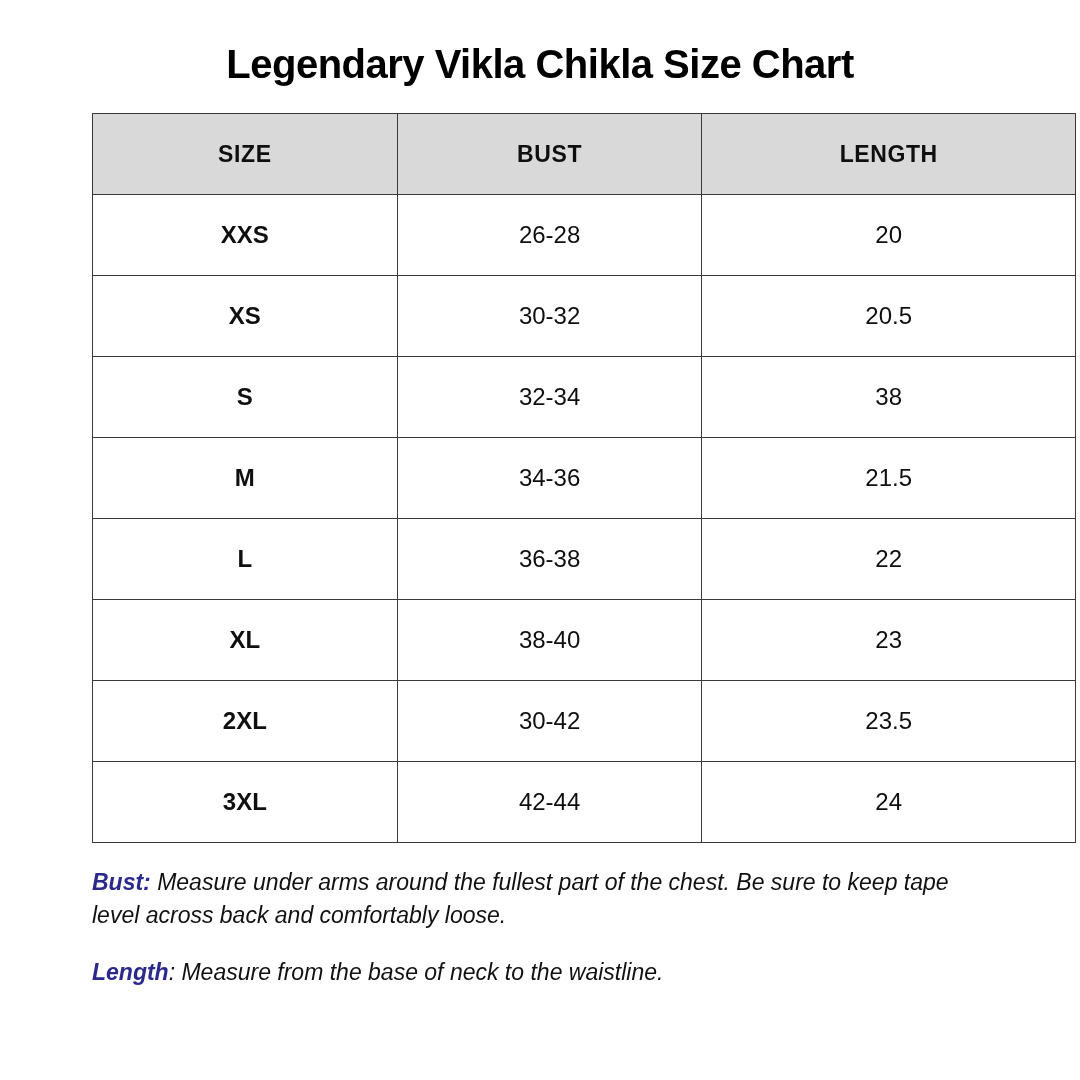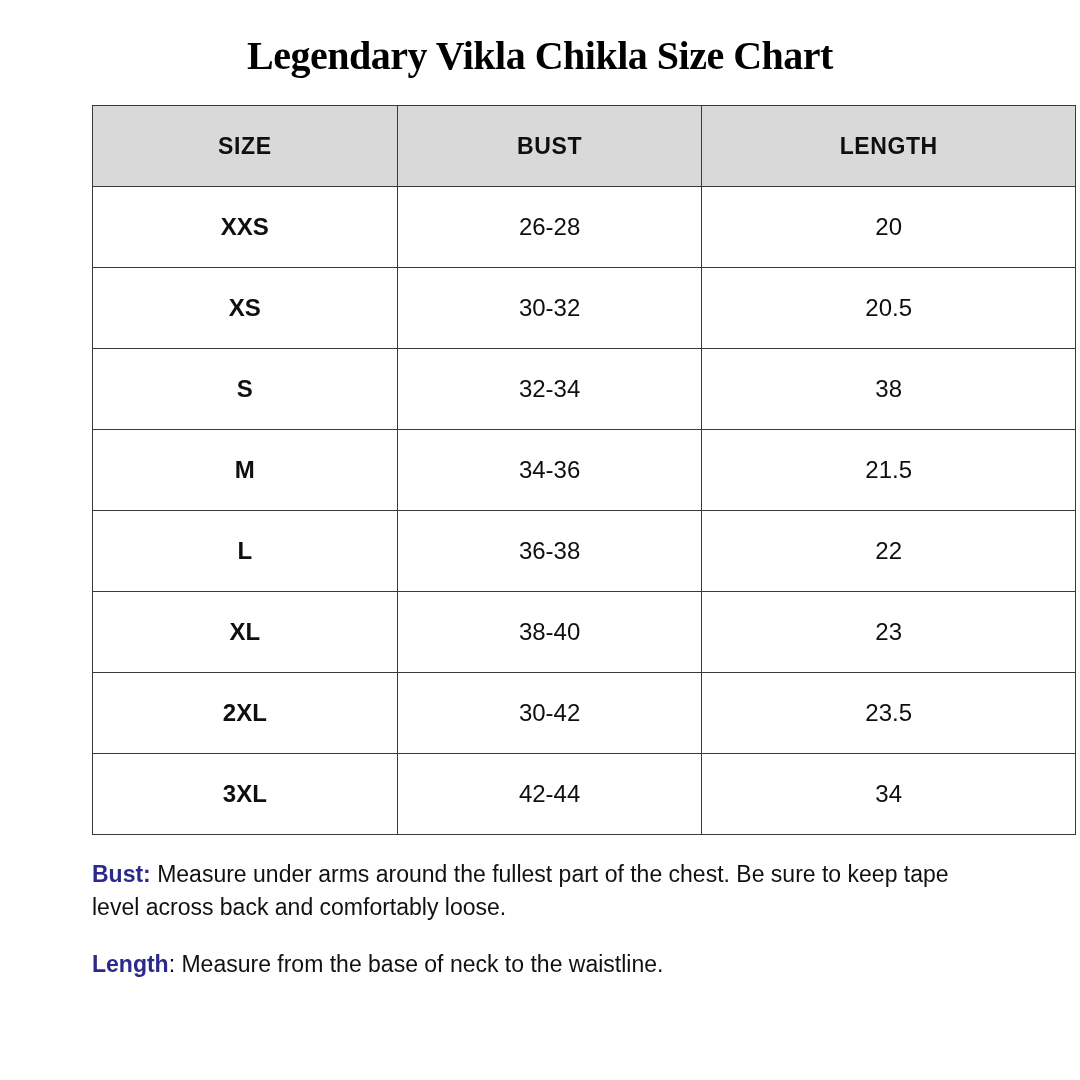--- a/index.html
+++ b/index.html
@@ -15,27 +15,27 @@
     overflow: hidden;
   }
   .page {
     position: relative;
     width: 1080px;
     height: 1080px;
     box-sizing: border-box;
   }
   .title {
     text-align: center;
-    font-family: Liberation Serif, serif;
+    font-family: Liberation Sans, sans-serif;
     font-weight: bold;
     font-size: 40px;
     letter-spacing: -0.5px;
     color: #000000;
     margin: 0;
-    padding-top: 32px;
+    padding-top: 42px;
     padding-bottom: 0;
   }
   .table-wrap {
     margin: 26px 92px 0 92px;
   }
   table.size-chart {
     width: 984px;
     border-collapse: collapse;
     table-layout: fixed;
   }
@@ -67,20 +67,21 @@
   }
   .notes {
     margin: 14px 92px 0 92px;
     width: 896px;
   }
   .note {
     font-size: 23px;
     line-height: 1.45;
     color: #111111;
     margin-bottom: 14px;
+    font-style: italic;
   }
   .note .lbl {
     color: #2b2a8c;
     font-weight: bold;
   }
   .note .lbl-plain {
     color: #2b2a8c;
     font-weight: bold;
   }
 </style>
@@ -137,21 +138,21 @@
           <td class="val-cell">23</td>
         </tr>
         <tr>
           <td class="size-cell">2XL</td>
           <td class="val-cell">30-42</td>
           <td class="val-cell">23.5</td>
         </tr>
         <tr>
           <td class="size-cell">3XL</td>
           <td class="val-cell">42-44</td>
-          <td class="val-cell">34</td>
+          <td class="val-cell">24</td>
         </tr>
       </tbody>
     </table>
   </div>
 
   <div class="notes">
     <p class="note"><span class="lbl">Bust:</span><span> Measure under arms around the fullest part of the chest. Be sure to keep tape level across back and comfortably loose.</span></p>
     <p class="note"><span class="lbl-plain">Length</span><span>: Measure from the base of neck to the waistline.</span></p>
   </div>
 

